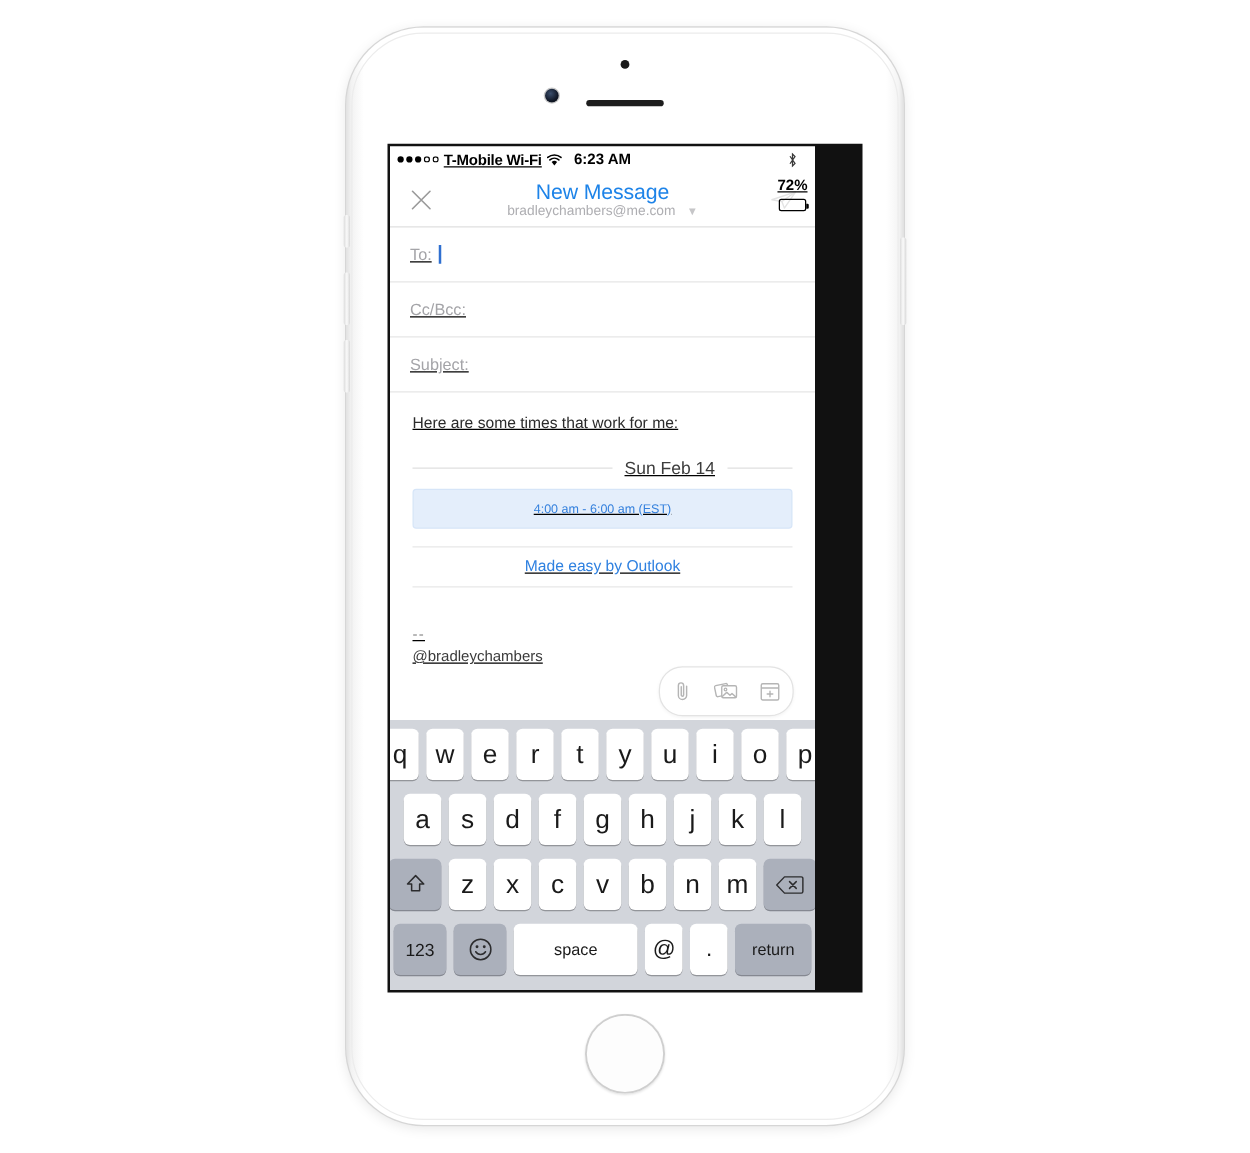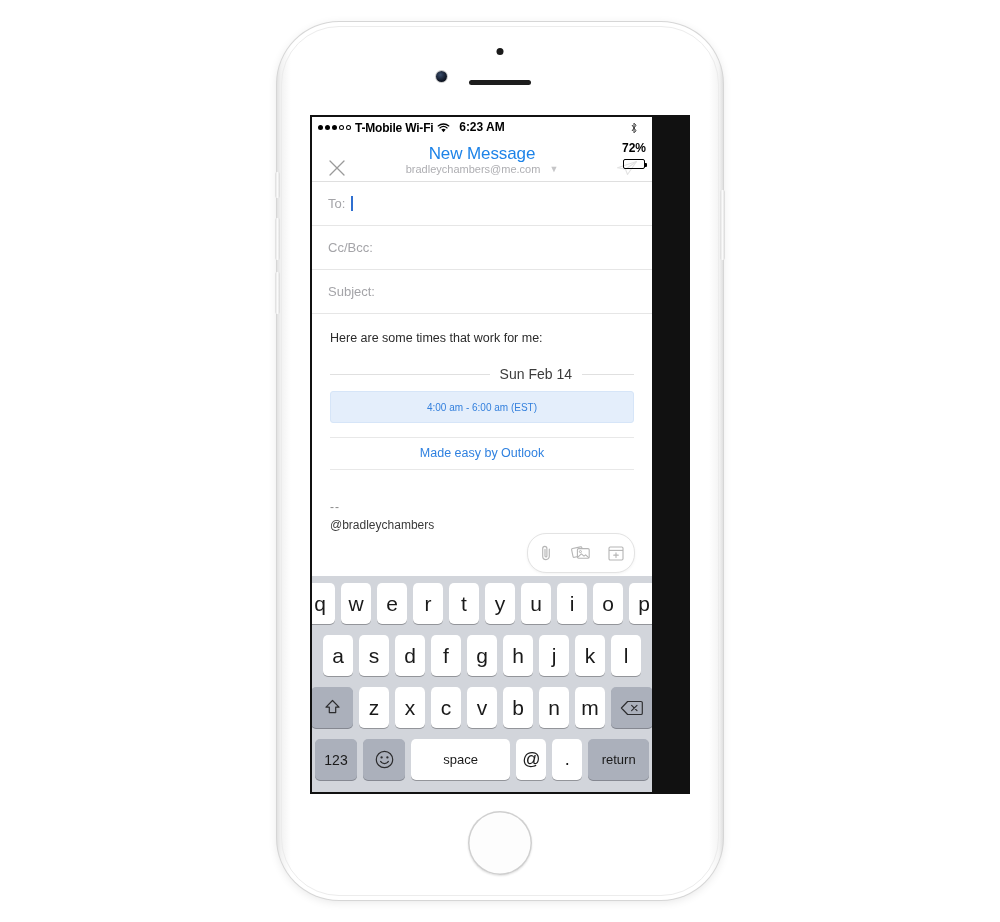--- a/index.html
+++ b/index.html
@@ -81,20 +81,21 @@
     width: 380px; height: 679px;
     background: #111111;
     padding: 2px;
     box-sizing: border-box;
   }
   #screen {
     position: relative;
     width: 340px; height: 675px;
     background: #ffffff;
     overflow: hidden;
+    text-decoration: underline;
   }
 
   
   #status-bar {
     position: relative;
     height: 21px;
     display: flex;
     align-items: center;
     font-size: 12px;
     font-weight: bold;
@@ -128,21 +129,21 @@
     content: ""; position: absolute; right: -3px; top: 3px;
     width: 2px; height: 4px; background: #000; border-radius: 0 1px 1px 0;
   }
   #battery-fill { height: 100%; width: 72%; background: #000; border-radius: 1px; }
 
   
   #nav-bar {
     position: relative;
     height: 44px;
     border-bottom: 1px solid #dfdfdf;
-    display: flex; align-items: flex-end;
+    display: flex; align-items: center;
     padding: 0 12px;
     box-sizing: border-box;
   }
   #close-button { width: 26px; height: 26px; display: flex; align-items: center; justify-content: center; cursor: pointer; }
   #send-button  { width: 26px; height: 26px; display: flex; align-items: center; justify-content: center; margin-left: auto; cursor: pointer; }
   #nav-titles {
     position: absolute; left: 0; right: 0; top: 0; bottom: 0;
     display: flex; flex-direction: column; align-items: center; justify-content: center;
     pointer-events: none;
   }

